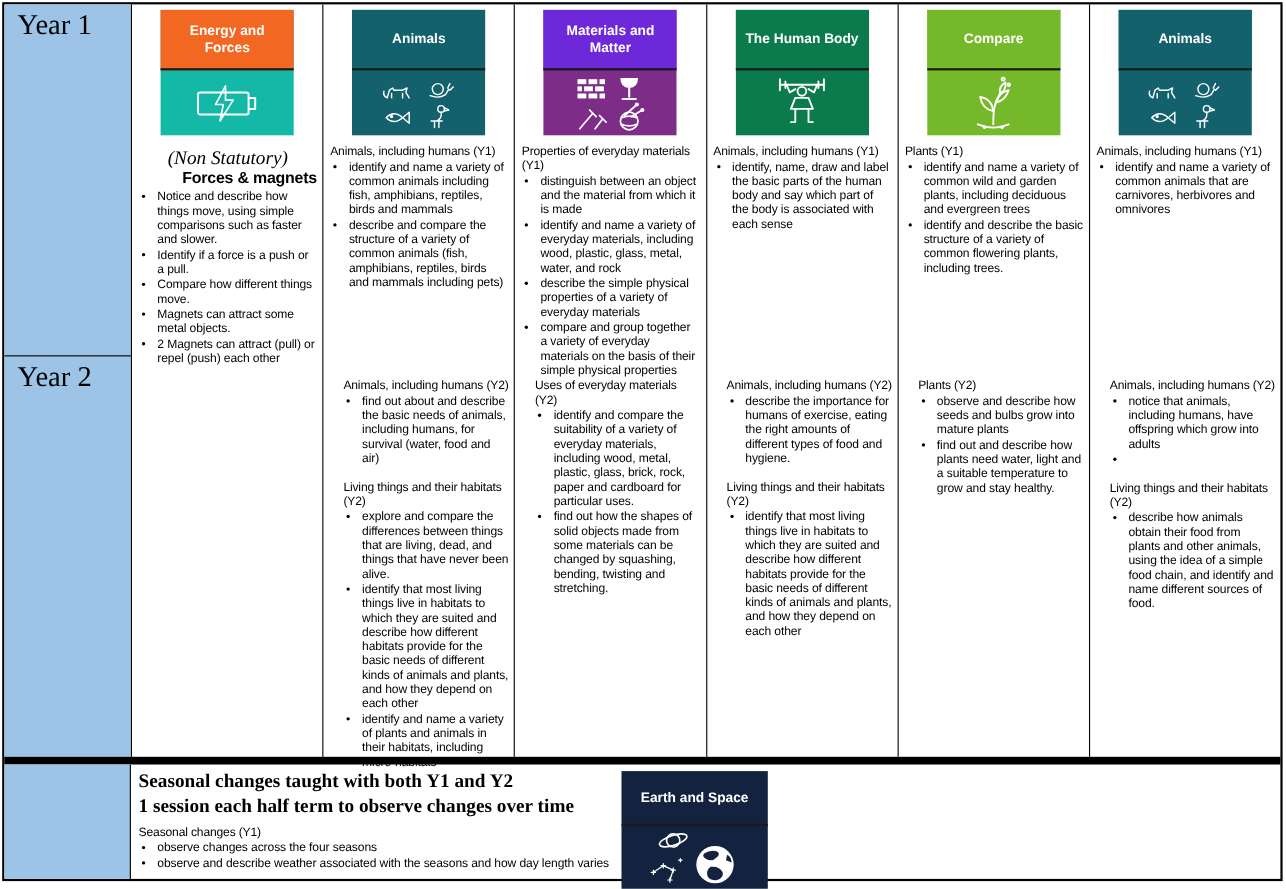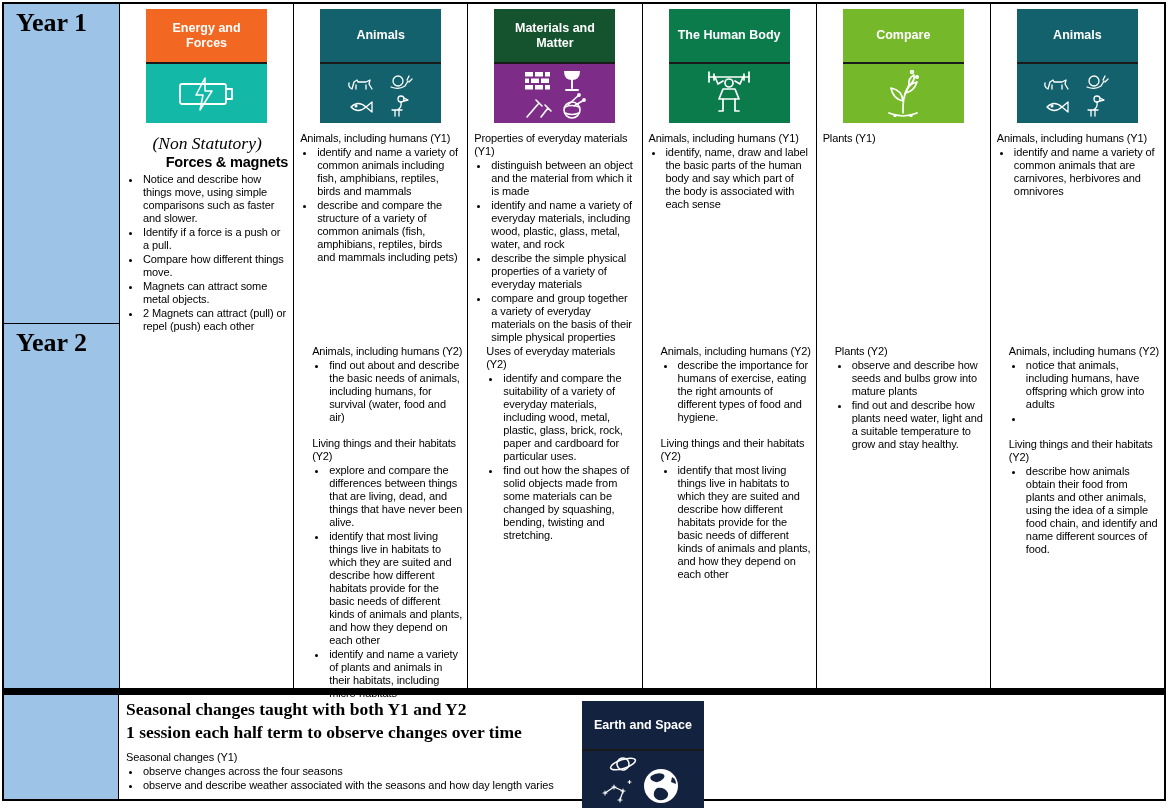--- a/index.html
+++ b/index.html
@@ -1,42 +1,42 @@
 <!DOCTYPE html>
 <html><head>
 <meta charset="utf-8">
 <style>
   * { box-sizing: border-box; }
   html,body { margin:0; padding:0; background:#fff; }
   .page { position:relative; width:1169px; height:808px; background:#fff; font-family:"Liberation Sans", sans-serif; color:#000; }
   .table { position:absolute; left:2px; top:2px; width:1164px; height:799px; border:2px solid #000; display:flex; flex-direction:column; background:#fff; }
   .main { flex:1; display:flex; min-height:0; }
   .label-col { flex:0 0 115px; width:115px; background:#9DC3E6; display:flex; flex-direction:column; }
-  .year-cell { font-family:"Liberation Serif", serif; font-weight:bold; font-size:26px; padding:4px 0 0 12px; }
+  .year-cell { font-family:"Liberation Serif", serif; font-weight:normal; font-size:26px; padding:4px 0 0 12px; }
   .year1 { height:320px; border-bottom:1px solid #000; }
   .year2 { flex:1; }
   .topic-col { flex:1 1 0; border-left:1px solid #000; position:relative; min-width:0; }
   .topic-card { width:121px; margin:5px auto 0; }
   .card-head { min-height:55px; display:flex; align-items:center; justify-content:center; text-align:center; color:#fff; font-weight:bold; font-size:12.5px; line-height:15px; padding:2px 8px; border-bottom:2px solid #1a1a1a; }
   .card-icon { height:59px; display:flex; align-items:center; justify-content:center; }
   .y1-block { padding:9px 5px 0 6px; }
   .y2-block { position:absolute; top:341px; left:12px; right:0; padding:0 5px 0 6px; }
   .section { margin:0; }
   .section + .section { margin-top:13px; }
   .section-heading { font-weight:normal; font-size:11px; line-height:13px; letter-spacing:-0.15px; }
   .nonstat { font-family:"Liberation Serif", serif; font-size:17.5px; line-height:19px; text-align:center; margin-top:2px;font-style:italic; }
   .centered-heading { font-weight:bold; font-size:14.5px; line-height:17px; text-align:right; margin:1px 0 2px; letter-spacing:-0.2px; }
   ul.bullets { margin:1px 0 0; padding:0 0 0 16px; list-style:disc outside; }
   ul.bullets li { font-size:11px; line-height:13px; margin:0 0 1px; padding-left:1px; letter-spacing:-0.1px; }
   .bottom-row { flex:0 0 111px; border-top:7px solid #000000; display:flex; min-height:0; }
   .bottom-label { flex:0 0 115px; background:#9DC3E6; border-right:1px solid #000; }
   .bottom-content { flex:1; position:relative; padding:3px 0 0 7px; }
   .bottom-title { font-family:"Liberation Serif", serif; font-weight:bold; font-size:17.5px; line-height:23px; }
   .bottom-section { margin-top:7px; }
-  .earth-card { position:absolute; left:463px; top:1px; width:122px; height:108px; display:flex; flex-direction:column; }
+  .earth-card { position:absolute; left:446px; top:1px; width:133px; height:108px; display:flex; flex-direction:column; }
   .earth-card .card-head { flex:0 0 50px; min-height:50px; }
   .earth-card .card-icon { flex:1; height:auto; }
   svg { display:block; }
 </style>
 </head>
 <body>
 
 <div class="page">
   <div class="table">
     <div class="main" id="main-grid">
@@ -106,21 +106,21 @@
               <ul class="bullets">
                 <li>explore and compare the differences between things that are living, dead, and things that have never been alive.</li>
                 <li>identify that most living things live in habitats to which they are suited and describe how different habitats provide for the basic needs of different kinds of animals and plants, and how they depend on each other</li>
                 <li>identify and name a variety of plants and animals in their habitats, including micro-habitats</li>
               </ul>
             </div>
           </div>
         </div>
         <div class="topic-col">
           <div class="topic-card" style="background: rgb(125, 45, 135);">
-            <div class="card-head" style="background: #14532d;">Materials and Matter</div>
+            <div class="card-head" style="background: #6d28d9;">Materials and Matter</div>
             <div class="card-icon">
               <svg width="76" height="54" viewBox="0 0 76 54" fill="none" stroke="#fff" stroke-width="1.6" stroke-linecap="round" stroke-linejoin="round">
                 <g fill="#fff" stroke="none">
                   <rect x="8" y="5" width="8" height="4.5"></rect>
                   <rect x="18" y="5" width="8" height="4.5"></rect>
                   <rect x="28" y="5" width="5" height="4.5"></rect>
                   <rect x="8" y="11.5" width="4" height="4.5"></rect>
                   <rect x="14" y="11.5" width="8" height="4.5"></rect>
                   <rect x="24" y="11.5" width="8" height="4.5"></rect>
                   <rect x="8" y="18" width="8" height="4.5"></rect>
@@ -209,20 +209,24 @@
                 <circle cx="37" c2="9" cy="9" r="1.2"></circle>
                 <path d="M9 45 Q23 51 37 45"></path>
                 <circle cx="15" cy="47.5" r="0.9" fill="#fff"></circle>
                 <circle cx="31" cy="47.5" r="0.9" fill="#fff"></circle>
               </svg>
             </div>
           </div>
           <div class="y1-block">
             <div class="section">
               <div class="section-heading">Plants (Y1)</div>
+              <ul class="bullets">
+                <li>identify and name a variety of common wild and garden plants, including deciduous and evergreen trees</li>
+                <li>identify and describe the basic structure of a variety of common flowering plants, including trees.</li>
+              </ul>
             </div>
           </div>
           <div class="y2-block">
             <div class="section">
               <div class="section-heading">Plants (Y2)</div>
               <ul class="bullets">
                 <li>observe and describe how seeds and bulbs grow into mature plants</li>
                 <li>find out and describe how plants need water, light and a suitable temperature to grow and stay healthy.</li>
               </ul>
             </div>

